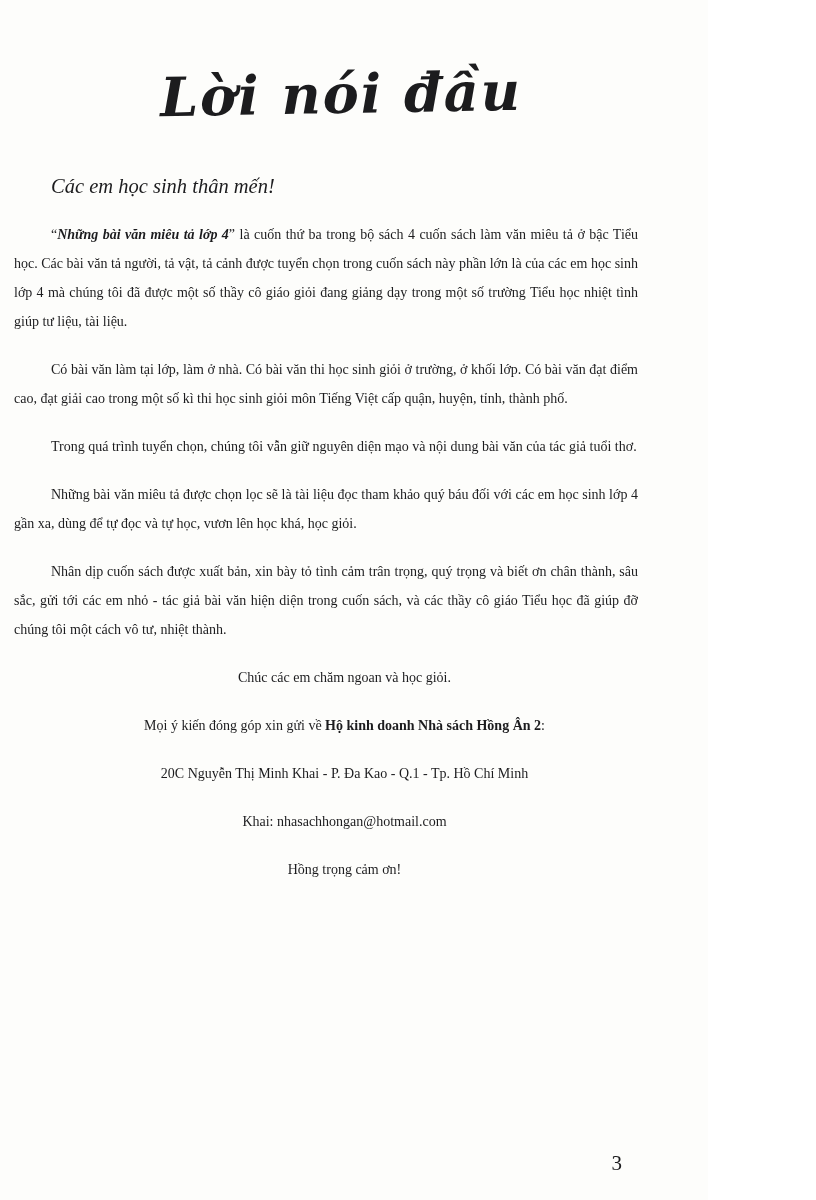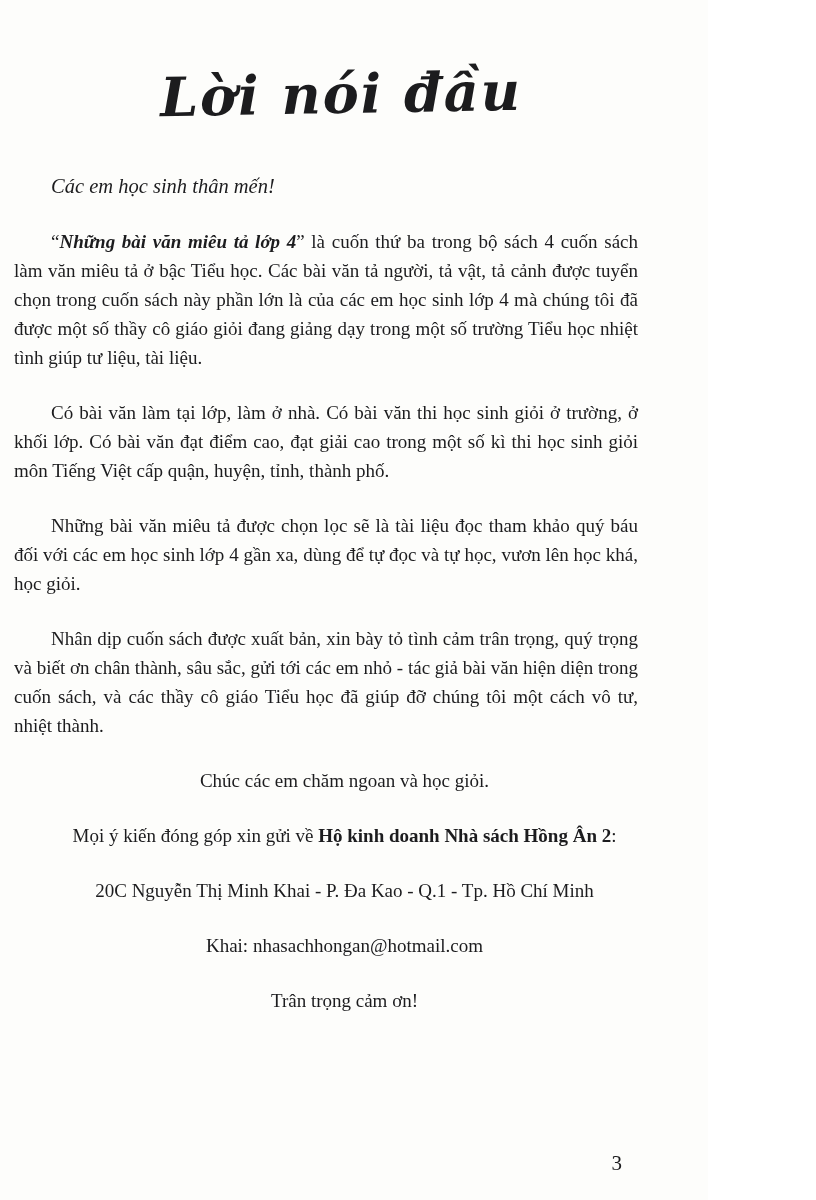--- a/index.html
+++ b/index.html
@@ -27,25 +27,25 @@
     transform: rotate(-1deg);
   }
   .greeting {
     font-style: italic;
     font-size: 20.5px;
     line-height: 29px;
     text-indent: 37px;
     margin-top: 20px;
   }
   .para {
-    font-size: 19px;
+    font-size: 14px;
     line-height: 29px;
     text-align: justify;
     text-indent: 37px;
-    margin-top: 26px;
+    margin-top: 19px;
   }
   .para.single { text-align: center; }
   .book-title-emph {
     font-weight: bold;
     font-style: italic;
   }
   .bold { font-weight: bold; }
   .page-number {
     position: absolute;
     right: 86px;
@@ -60,32 +60,33 @@
   <div class="content">
 
     <h1 class="title">Lời nói đầu</h1>
 
     <p class="greeting">Các em học sinh thân mến!</p>
 
     <p class="para"><span>“</span><span class="book-title-emph">Những bài văn miêu tả lớp 4</span><span>” là cuốn thứ ba trong bộ sách 4 cuốn sách làm văn miêu tả ở bậc Tiểu học. Các bài văn tả người, tả vật, tả cảnh được tuyển chọn trong cuốn sách này phần lớn là của các em học sinh lớp 4 mà chúng tôi đã được một số thầy cô giáo giỏi đang giảng dạy trong một số trường Tiểu học nhiệt tình giúp tư liệu, tài liệu.</span></p>
 
     <p class="para">Có bài văn làm tại lớp, làm ở nhà. Có bài văn thi học sinh giỏi ở trường, ở khối lớp. Có bài văn đạt điểm cao, đạt giải cao trong một số kì thi học sinh giỏi môn Tiếng Việt cấp quận, huyện, tỉnh, thành phố.</p>
 
+    <p class="para">Trong quá trình tuyển chọn, chúng tôi vẫn giữ nguyên diện mạo và nội dung bài văn của tác giả tuổi thơ.</p>
 
     <p class="para">Những bài văn miêu tả được chọn lọc sẽ là tài liệu đọc tham khảo quý báu đối với các em học sinh lớp 4 gần xa, dùng để tự đọc và tự học, vươn lên học khá, học giỏi.</p>
 
     <p class="para">Nhân dịp cuốn sách được xuất bản, xin bày tỏ tình cảm trân trọng, quý trọng và biết ơn chân thành, sâu sắc, gửi tới các em nhỏ - tác giả bài văn hiện diện trong cuốn sách, và các thầy cô giáo Tiểu học đã giúp đỡ chúng tôi một cách vô tư, nhiệt thành.</p>
 
 
     <p class="para single">Chúc các em chăm ngoan và học giỏi.</p>
 
     <p class="para single"><span>Mọi ý kiến đóng góp xin gửi về </span><span class="bold">Hộ kinh doanh Nhà sách Hồng Ân 2</span><span>:</span></p>
 
     <p class="para single">20C Nguyễn Thị Minh Khai - P. Đa Kao - Q.1 - Tp. Hồ Chí Minh</p>
 
     <p class="para single">Khai: nhasachhongan@hotmail.com</p>
 
-    <p class="para single">Trân trọng cảm ơn!</p>
+    <p class="para single">Hồng trọng cảm ơn!</p>
 
   </div>
 
   <div class="page-number">3</div>
 </div>
 
 </body></html>

